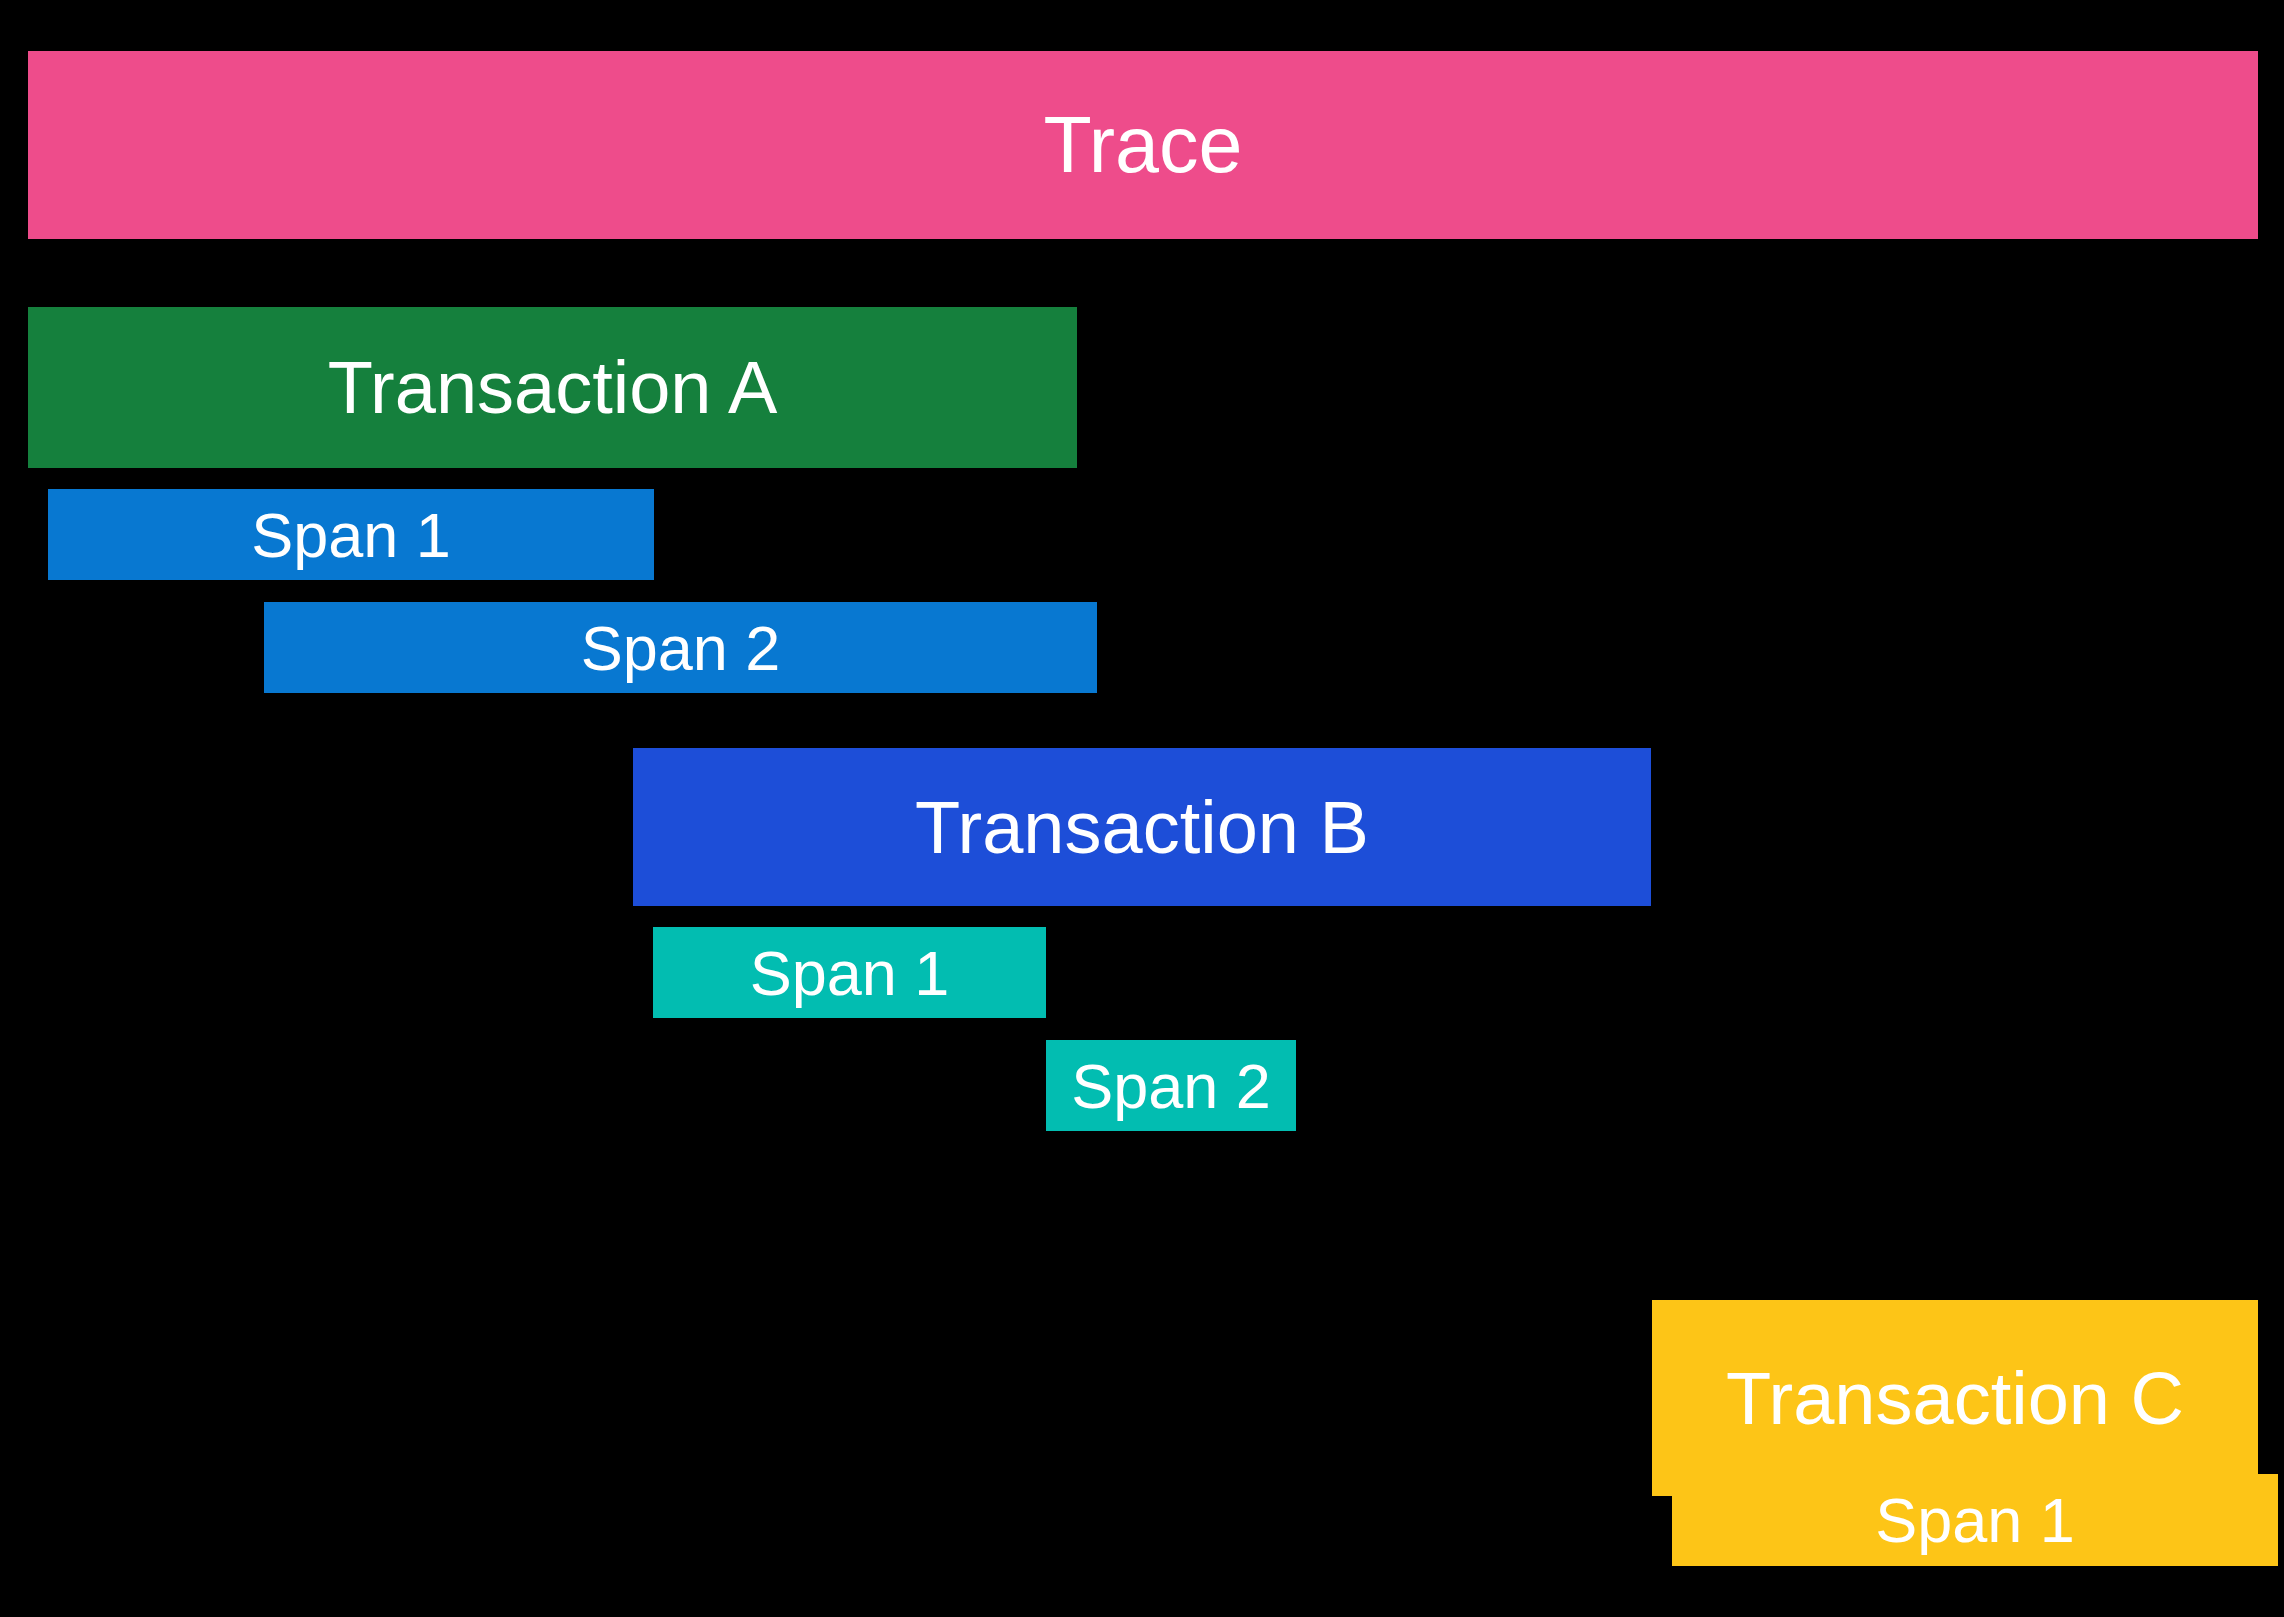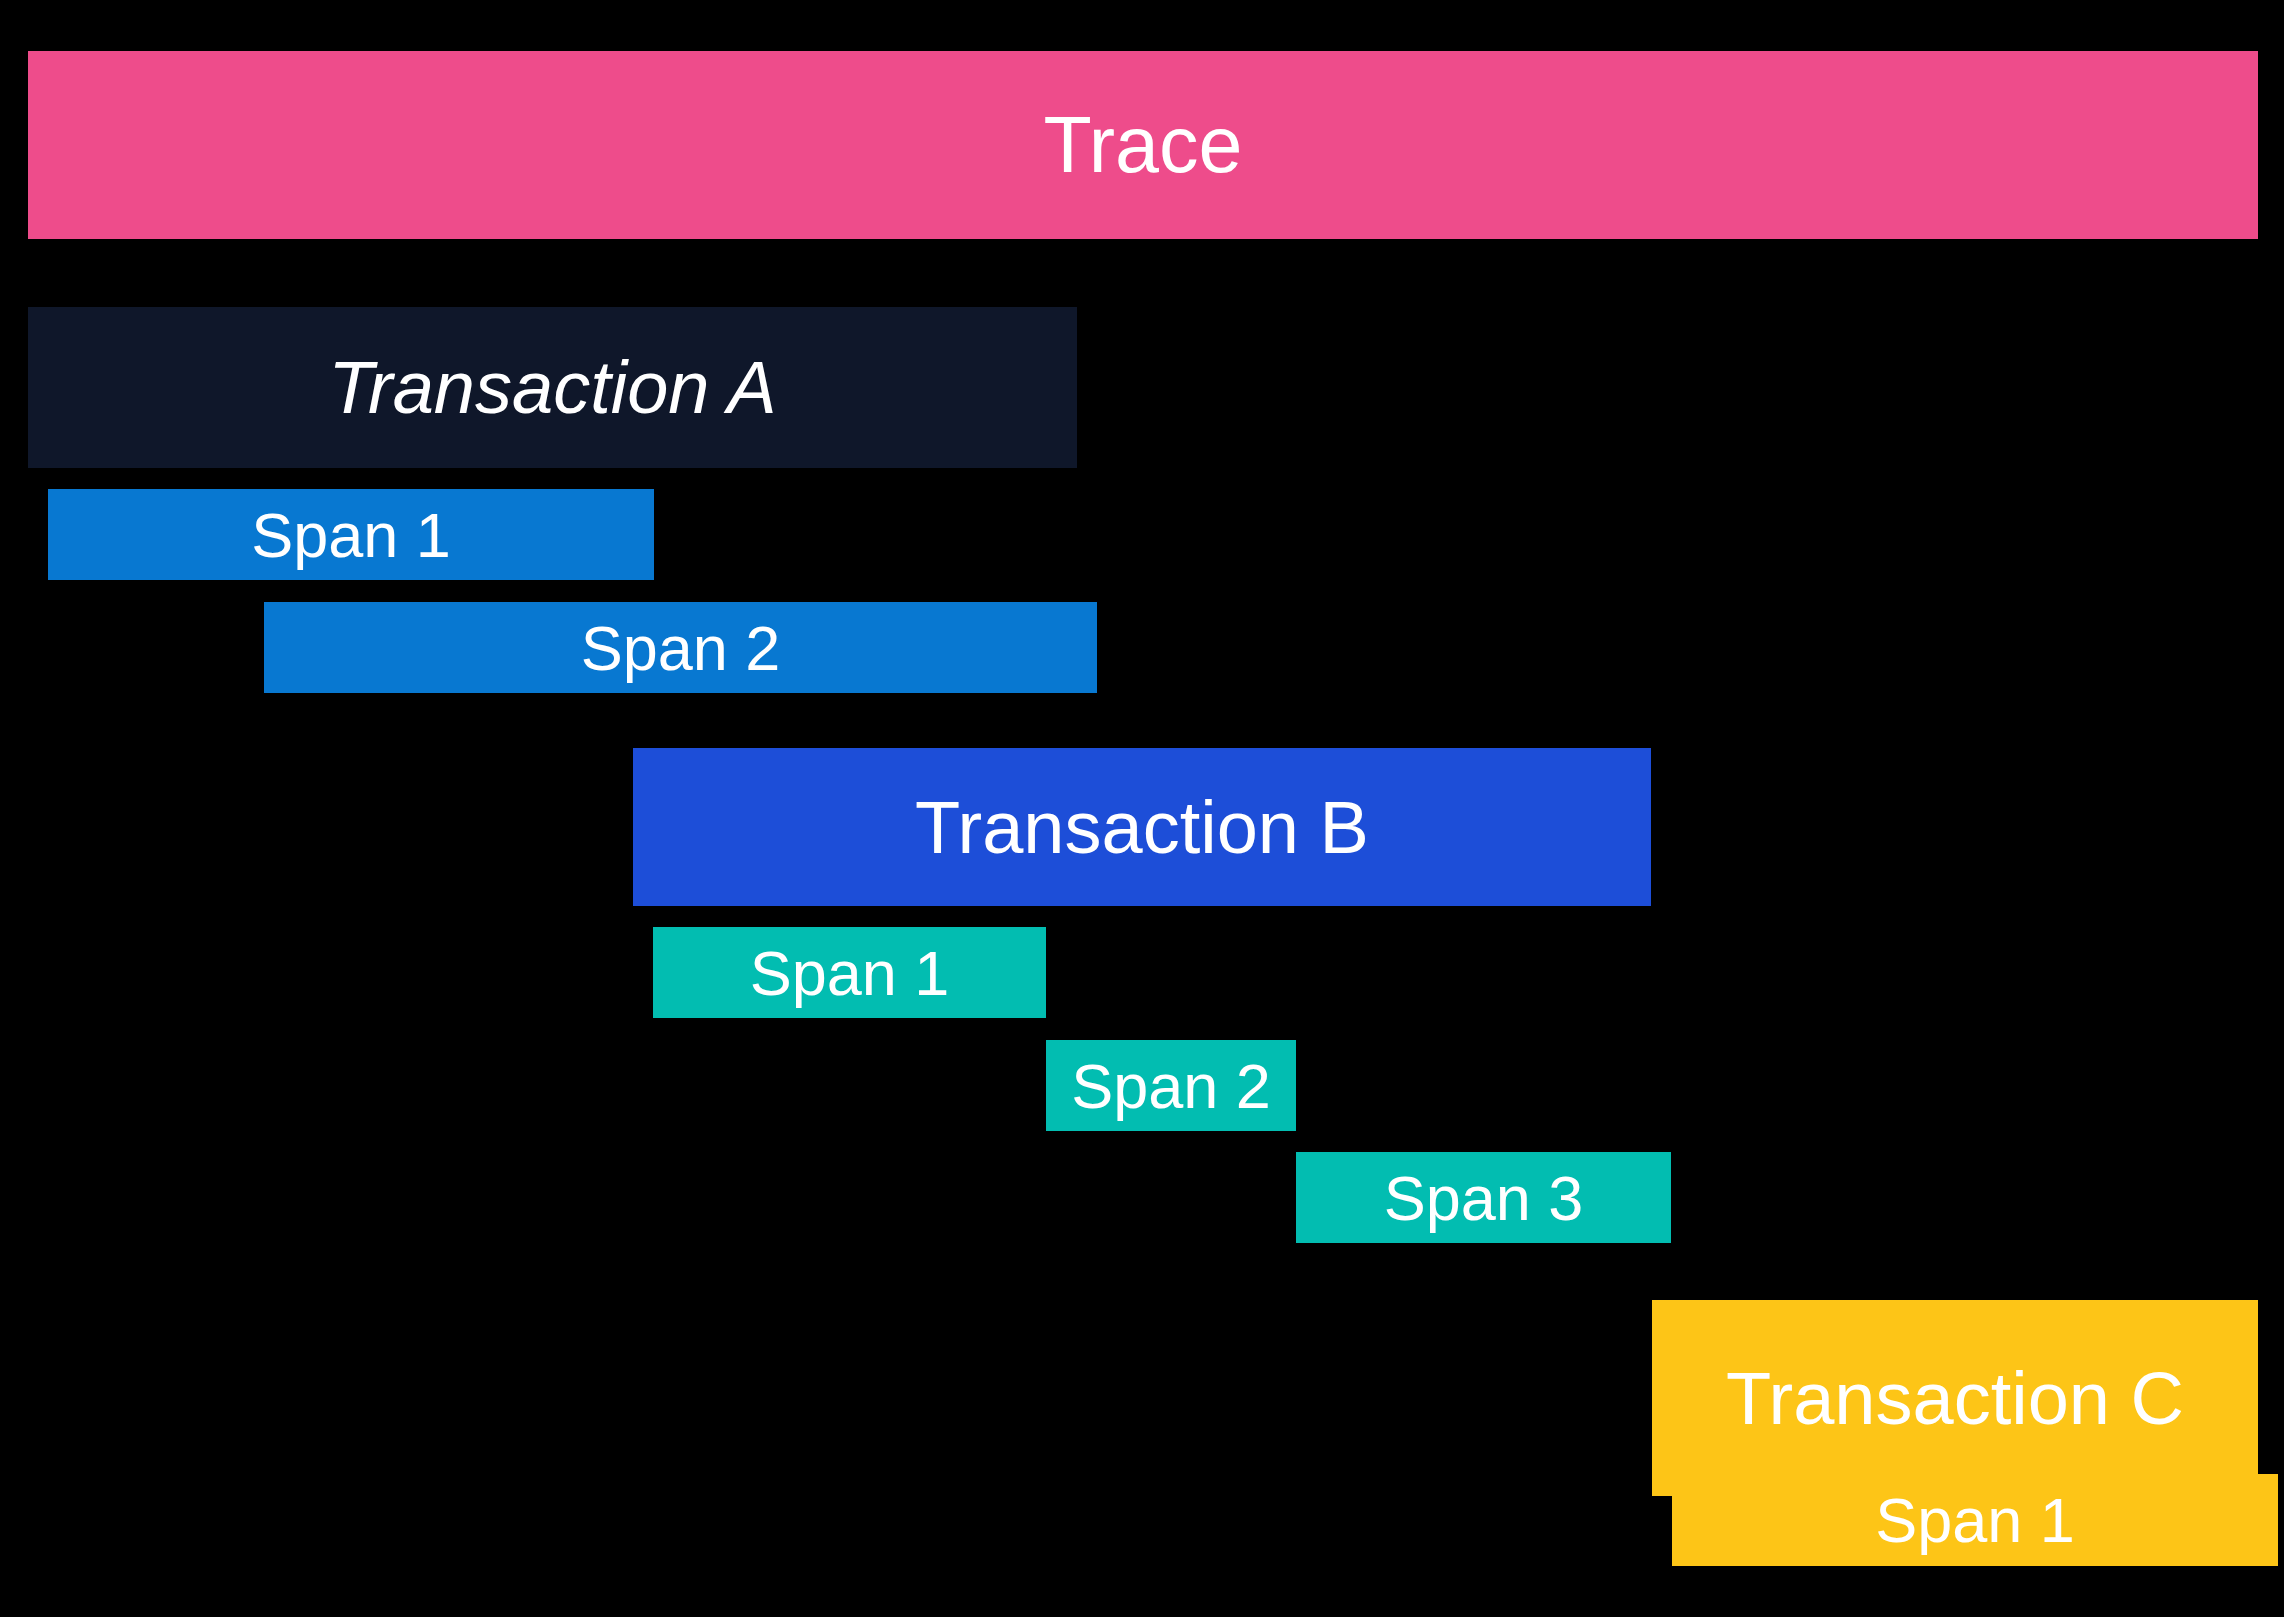--- a/index.html
+++ b/index.html
@@ -42,21 +42,21 @@
 </style>
 </head>
 <body>
 
 <div id="canvas" style="background: rgb(0, 0, 0); color: rgb(255, 255, 255); padding-left: 24px;">
 
   <div class="bar trace-text" id="trace-bar" style="background: rgb(238, 76, 139);">
     <span>Trace</span>
   </div>
 
-  <div class="bar tx-text" id="tx-a-bar" style="background: #0f172a; font-style: italic;">
+  <div class="bar tx-text" id="tx-a-bar" style="background: #15803d;">
     <span>Transaction A</span>
   </div>
 
   <div class="bar span-text" id="a-s1-bar" style="background: rgb(8, 120, 209);">
     <span>Span 1</span>
   </div>
 
   <div class="bar span-text" id="a-s2-bar" style="background: rgb(8, 120, 209);">
     <span>Span 2</span>
   </div>
@@ -66,23 +66,20 @@
   </div>
 
   <div class="bar span-text" id="b-s1-bar" style="background: rgb(2, 189, 177);">
     <span>Span 1</span>
   </div>
 
   <div class="bar span-text" id="b-s2-bar" style="background: rgb(2, 189, 177);">
     <span>Span 2</span>
   </div>
 
-  <div class="bar span-text" id="b-s3-bar" style="background: rgb(2, 189, 177);">
-    <span>Span 3</span>
-  </div>
 
   <div class="bar tx-text" id="tx-c-bar" style="background: rgb(253, 197, 23);">
     <span>Transaction C</span>
   </div>
 
   <div class="bar span-text" id="c-s1-bar" style="background: rgb(253, 197, 23);">
     <span>Span 1</span>
   </div>
 
 </div>

